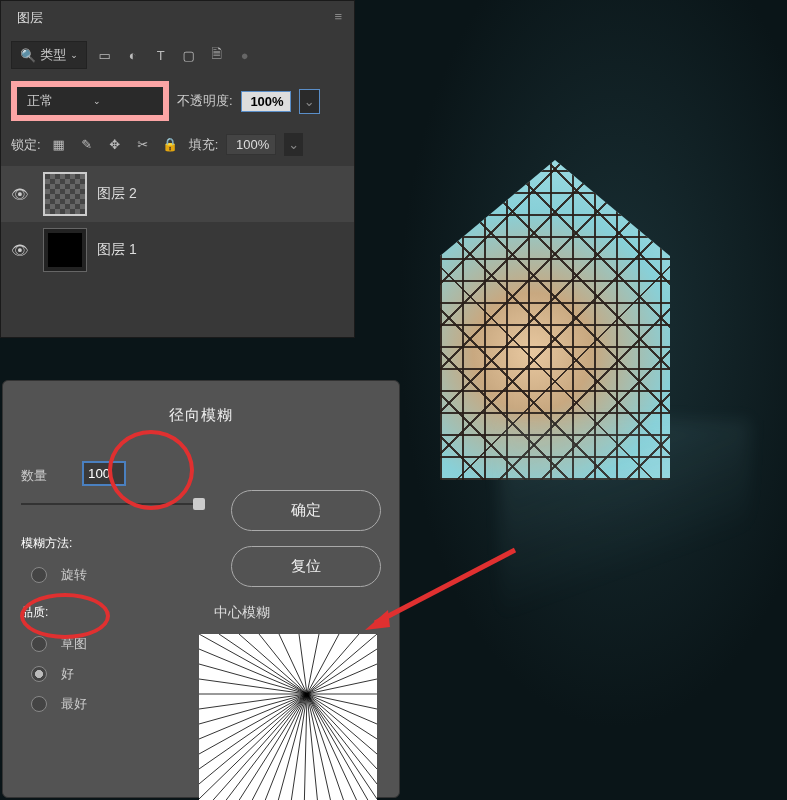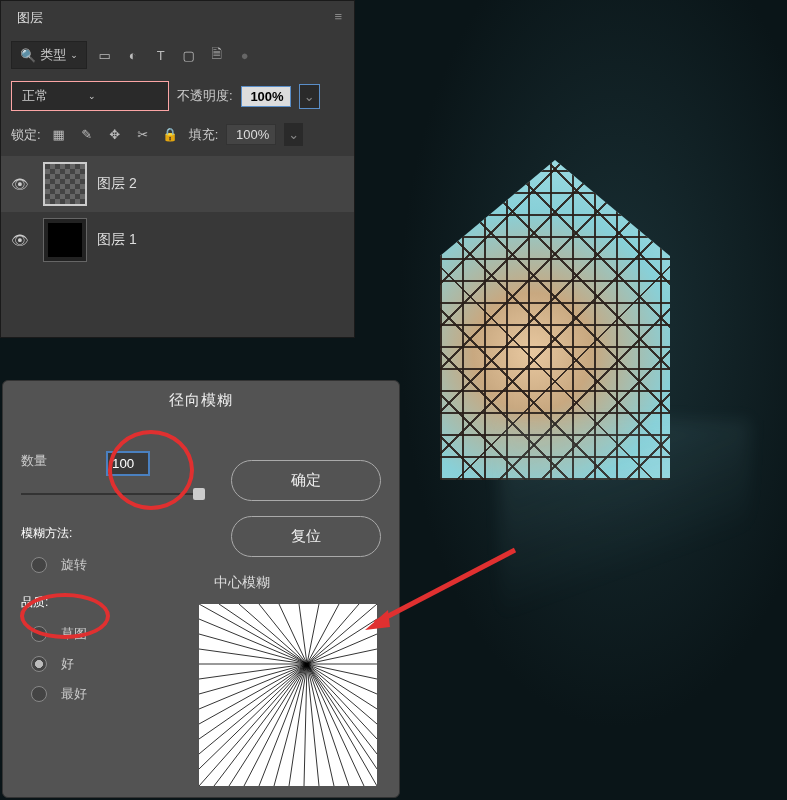--- a/index.html
+++ b/index.html
@@ -83,21 +83,21 @@
 .icon-btn {
   width: 20px;
   height: 20px;
   display: flex;
   align-items: center;
   justify-content: center;
   color: #bbb;
 }
 .blend-dropdown {
   background: #2a2a2a;
-  border: 1px solid #fca5a5;
+  border: 6px solid #fca5a5;
   padding: 5px 10px;
   display: flex;
   align-items: center;
   gap: 40px;
   width: 158px;
 }
 .opacity-input {
   background: #ddd;
   color: #000;
   border: 1px solid #5a8ec8;
@@ -159,32 +159,32 @@
   left: 2px;
   top: 380px;
   width: 398px;
   height: 418px;
   background: #535353;
   border: 1px solid #333;
   border-radius: 6px;
 }
 .dialog-title {
   text-align: center;
-  padding: 10px;
+  padding: 25px;
   color: #eee;
   font-size: 15px;
   font-weight: 500;
   letter-spacing: 1px;
 }
 .dialog-body { padding: 10px 18px; position: relative; }
 .row-amount {
   display: flex;
-  align-items: flex-start;
-  gap: 60px;
-  margin-top: 22px;
+  align-items: flex-end;
+  gap: 36px;
+  margin-top: 2px;
 }
 .amount-input {
   background: #3a3a3a;
   border: 1px solid #4a80c0;
   outline: 1px solid #4a80c0;
   color: #fff;
   width: 42px;
   padding: 3px 4px;
   text-align: left;
 }

